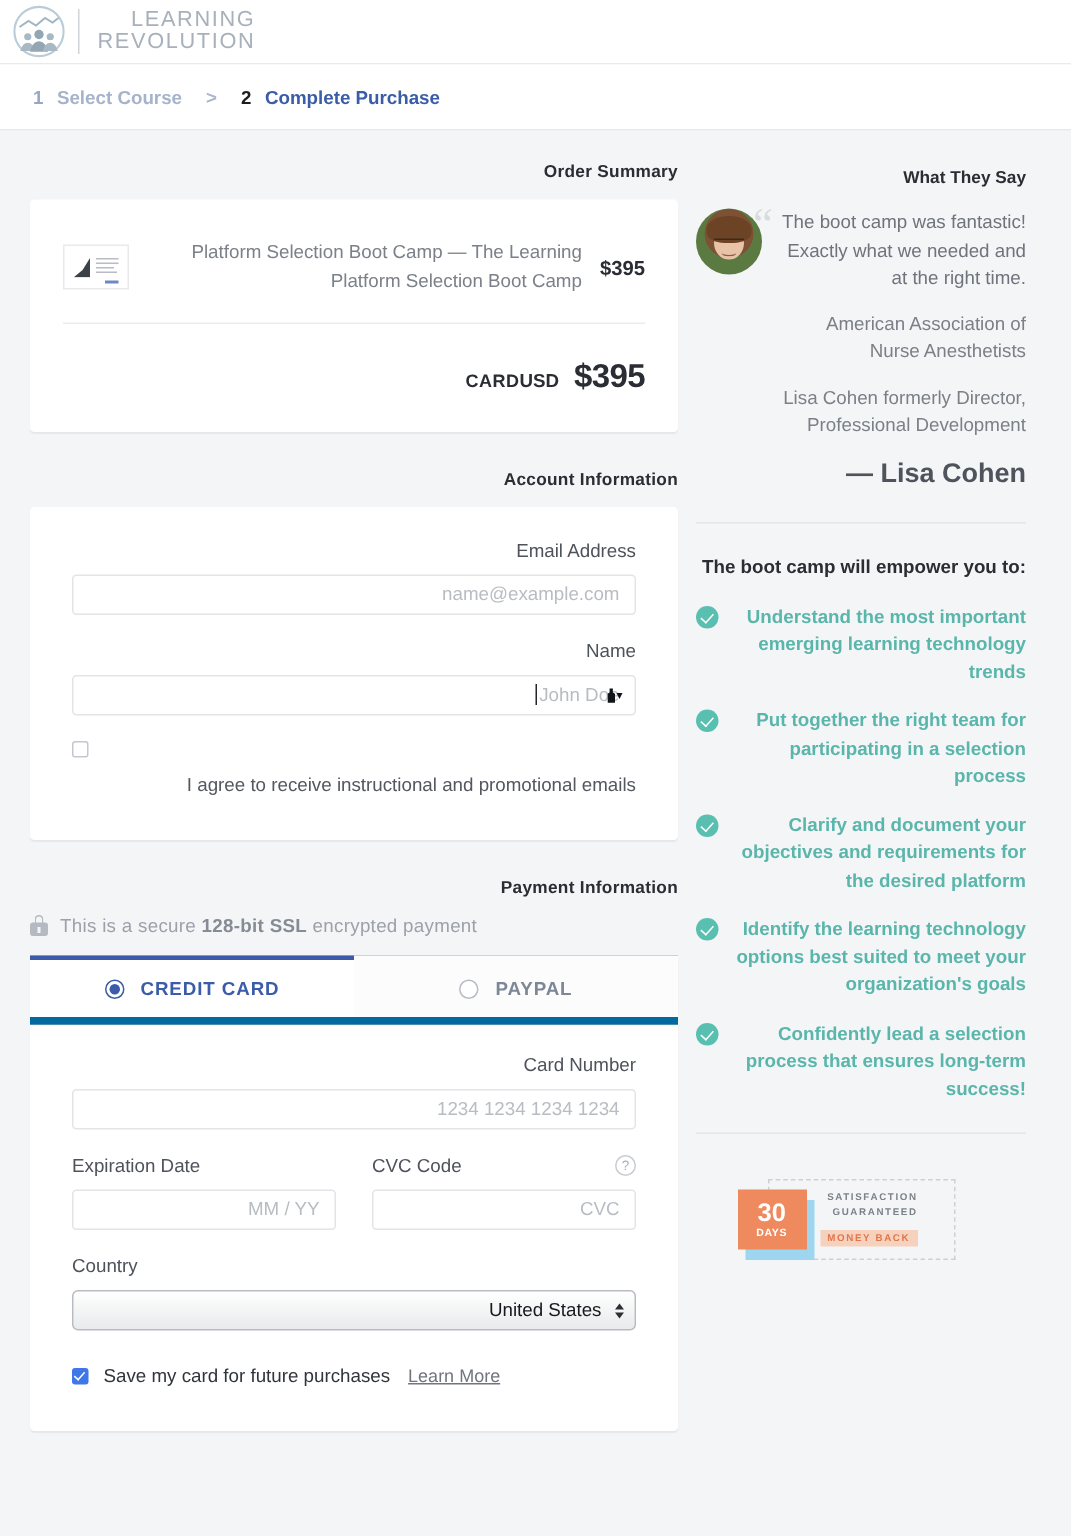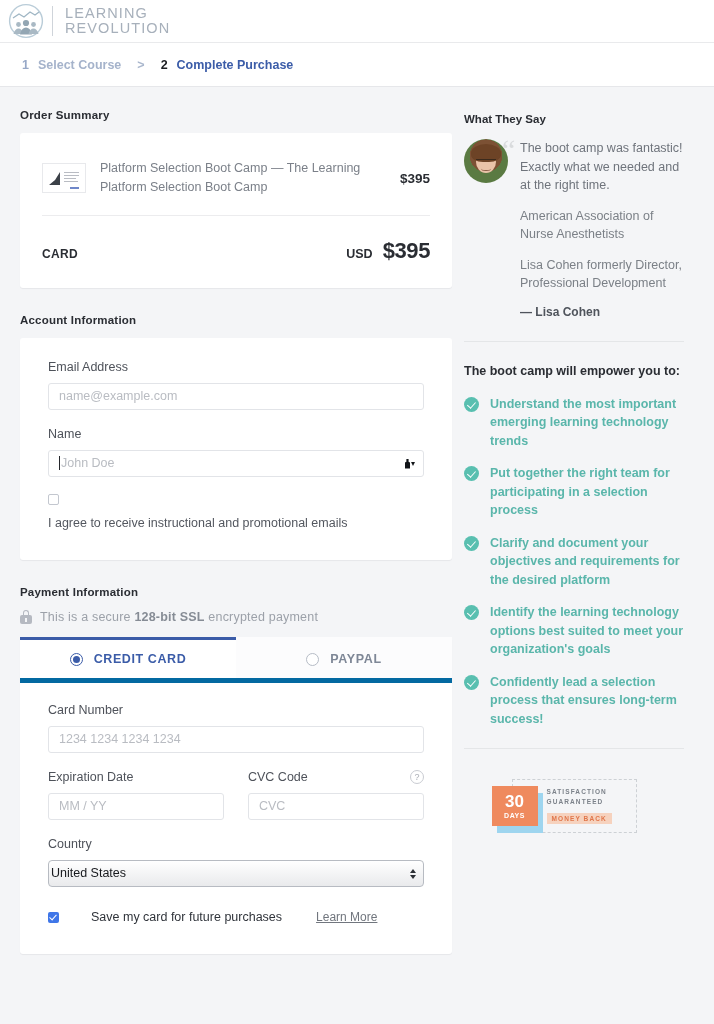--- a/index.html
+++ b/index.html
@@ -2,21 +2,21 @@
 <html><head>
 <meta charset="utf-8">
 <style>
   * { box-sizing: border-box; margin: 0; padding: 0; }
   html, body {
     width: 714px; height: 1024px;
     font-family: "Liberation Sans", sans-serif;
     background: #f4f5f7;
     overflow: hidden;
   }
-  .page { width: 714px; height: 888px; position: relative; background: #f4f5f7; }
+  .page { width: 714px; height: 888px; position: relative; background: #f4f5f7; text-align: right; }
 
   
   .header {
     height: 43px; background: #ffffff;
     display: flex; align-items: center; padding-left: 8px;
     border-bottom: 1px solid #e9eaec;
   }
   .logo-mark { width: 36px; height: 36px; flex: 0 0 36px; }
   .logo-divider { width: 1px; height: 30px; background: #cfd4da; margin: 0 12px 0 8px; }
   .logo-text { line-height: 1.06; }
@@ -157,21 +157,21 @@
     font-size: 12.5px; color: #17191d; padding: 0 22px 0 2px; line-height: 25px;
     position: relative; overflow: hidden;
   }
   .sel-arrows {
     position: absolute; right: 7px; top: 50%; transform: translateY(-50%);
     display: flex; flex-direction: column; gap: 2px;
   }
   .sel-arrows i { width: 0; height: 0; border-left: 3.5px solid transparent; border-right: 3.5px solid transparent; }
   .sel-arrows i.up { border-bottom: 4px solid #2c2f35; }
   .sel-arrows i.dn { border-top: 4px solid #2c2f35; }
-  .saverow { display: flex; align-items: center; margin-top: 6px; gap: 22px; }
+  .saverow { display: flex; align-items: center; margin-top: 6px; }
   .cb-checked {
     width: 11px; height: 11px; border-radius: 2px; background: #3f76e8;
     margin-right: 10px; position: relative; flex: 0 0 11px;
   }
   .cb-checked::after {
     content: ""; position: absolute; left: 3px; top: 1px; width: 3px; height: 6px;
     border: solid #fff; border-width: 0 1.5px 1.5px 0; transform: rotate(42deg);
   }
   .save-text { font-size: 12.5px; color: #30343b; }
   .learn { font-size: 12px; color: #71767e; text-decoration: underline; margin-left: 12px; }
@@ -188,21 +188,21 @@
   .avatar .hair { position: absolute; left: 7px; top: 5px; width: 30px; height: 18px; border-radius: 50% 50% 40% 40%; background: #6d4326; }
   .avatar .glasses { position: absolute; left: 12px; top: 20px; width: 20px; height: 4px; border-top: 1.5px solid #3c2a1c; }
   .avatar .smile { position: absolute; left: 17px; top: 27px; width: 10px; height: 5px; border-bottom: 1.5px solid #8b5d46; border-radius: 0 0 50% 50%; }
   .quote-col { flex: 1; position: relative; }
   .qmark {
     position: absolute; left: -18px; top: -4px;
     font-size: 30px; color: #d9dbdd; font-family: "Liberation Serif", serif; line-height: 1;
   }
   .q-text { font-size: 12.5px; line-height: 18.5px; color: #6f747c; margin-bottom: 12px; }
   .q-meta { font-size: 12.5px; line-height: 18.5px; color: #7b8087; margin-bottom: 12px; }
-  .q-attr { font-size: 12px; font-weight: 700; color: #4f545c; }
+  .q-attr { font-size: 18px; font-weight: 700; color: #4f545c; }
   .divider-h { height: 1px; background: #e4e6e8; margin: 22px 0 20px 0; }
   .benefit-title { font-size: 12.5px; font-weight: 700; color: #2a2d33; line-height: 19px; margin-bottom: 14px; }
   .benefit { display: flex; margin-bottom: 14px; }
   .check-badge {
     width: 15px; height: 15px; border-radius: 50%; background: #59bfb0;
     flex: 0 0 15px; margin-right: 11px; margin-top: 2px; position: relative;
   }
   .check-badge::after {
     content: ""; position: absolute; left: 5px; top: 3px; width: 3.5px; height: 7px;
     border: solid #fff; border-width: 0 1.7px 1.7px 0; transform: rotate(42deg);

